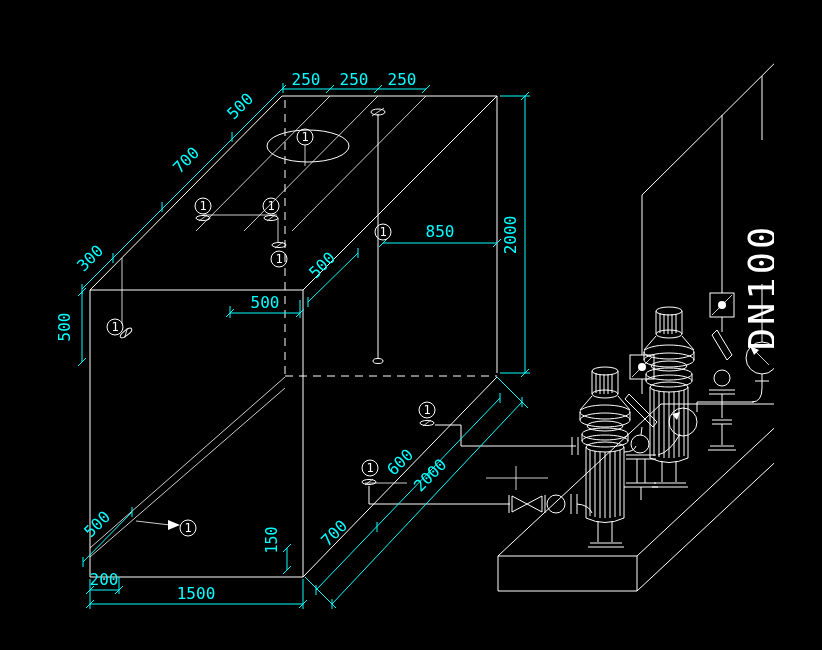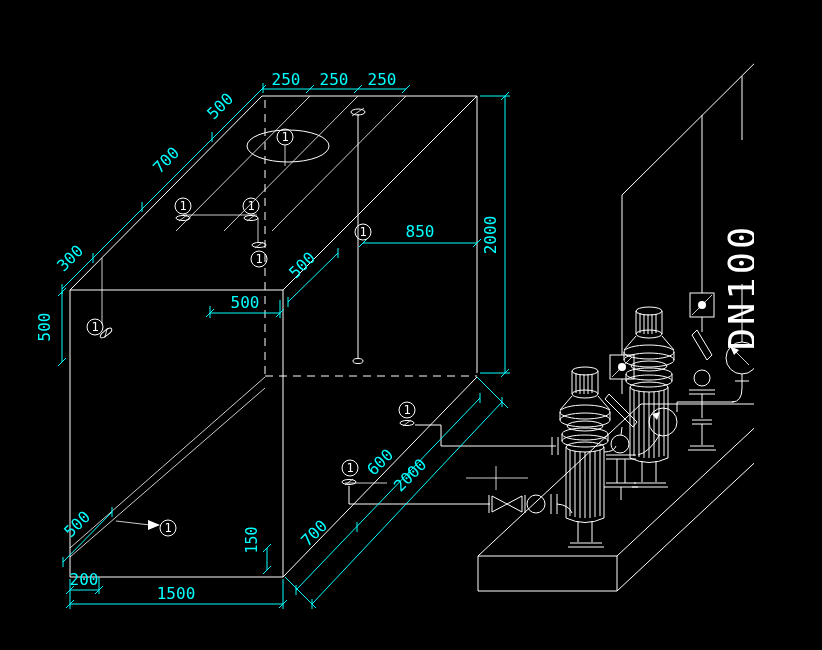--- a/index.html
+++ b/index.html
@@ -1,16 +1,16 @@
 <!DOCTYPE html>
 <html><head>
 <meta charset="utf-8">
 <style>
   html,body{margin:0;padding:0;background:#000;}
-  .stage{width:754px;height:650px;background:#000;position:relative;overflow:hidden;}
+  .stage{width:754px;height:650px;background:#000;position:relative;overflow:hidden;margin-left:20px;}
   svg{display:block;}
   .w{stroke:#ffffff;fill:none;stroke-width:1;}
   .wt{stroke:#ffffff;fill:none;stroke-width:.8;}
   .c{stroke:#00ffff;fill:none;stroke-width:1;}
   .dash{stroke-dasharray:8 6;}
   .dim{fill:#00ffff;font-family:"DejaVu Sans Mono","Liberation Mono",monospace;font-size:16px;text-anchor:middle;}
   .dimsm{fill:#00ffff;font-family:"DejaVu Sans Mono","Liberation Mono",monospace;font-size:15px;text-anchor:middle;}
   .cnum{fill:#ffffff;font-family:"DejaVu Sans Mono","Liberation Mono",monospace;font-size:12px;text-anchor:middle;}
   .plabel{fill:#ffffff;font-family:"DejaVu Sans Mono","Liberation Mono",monospace;font-size:37px;letter-spacing:3px;text-anchor:middle;}
   .fw{fill:#ffffff;stroke:none;}

